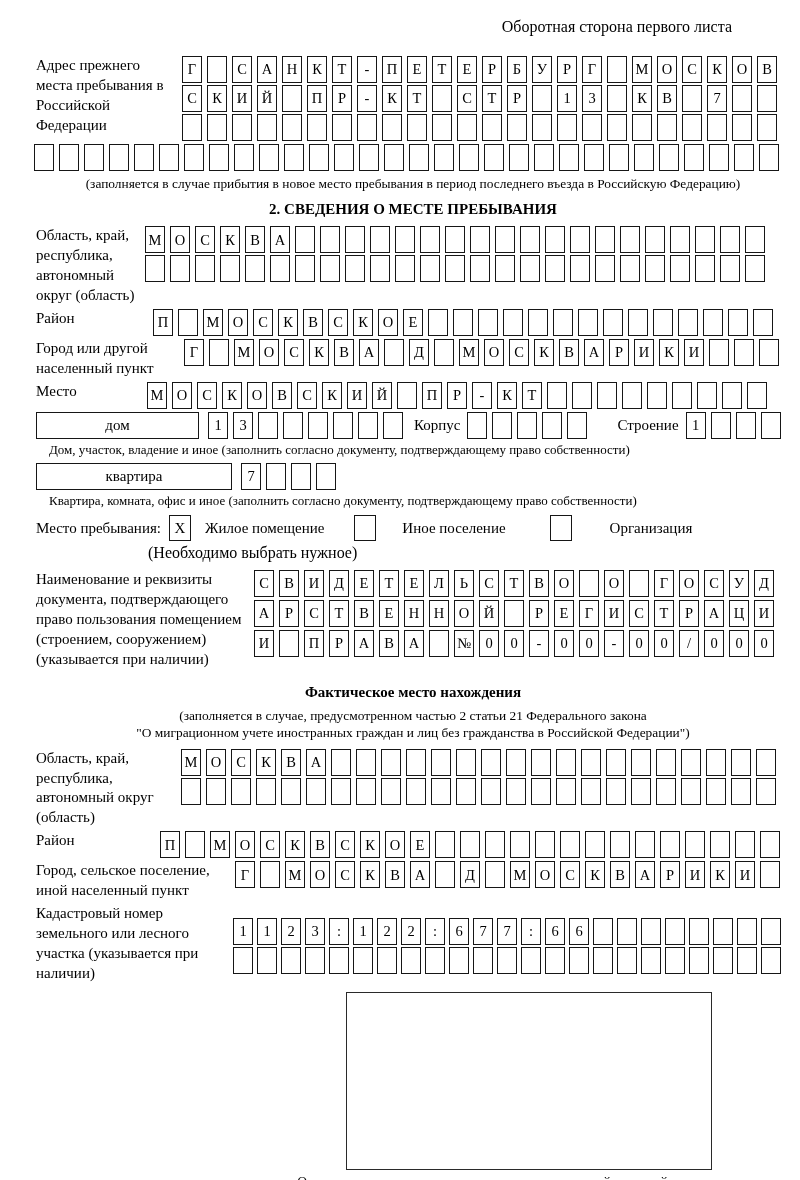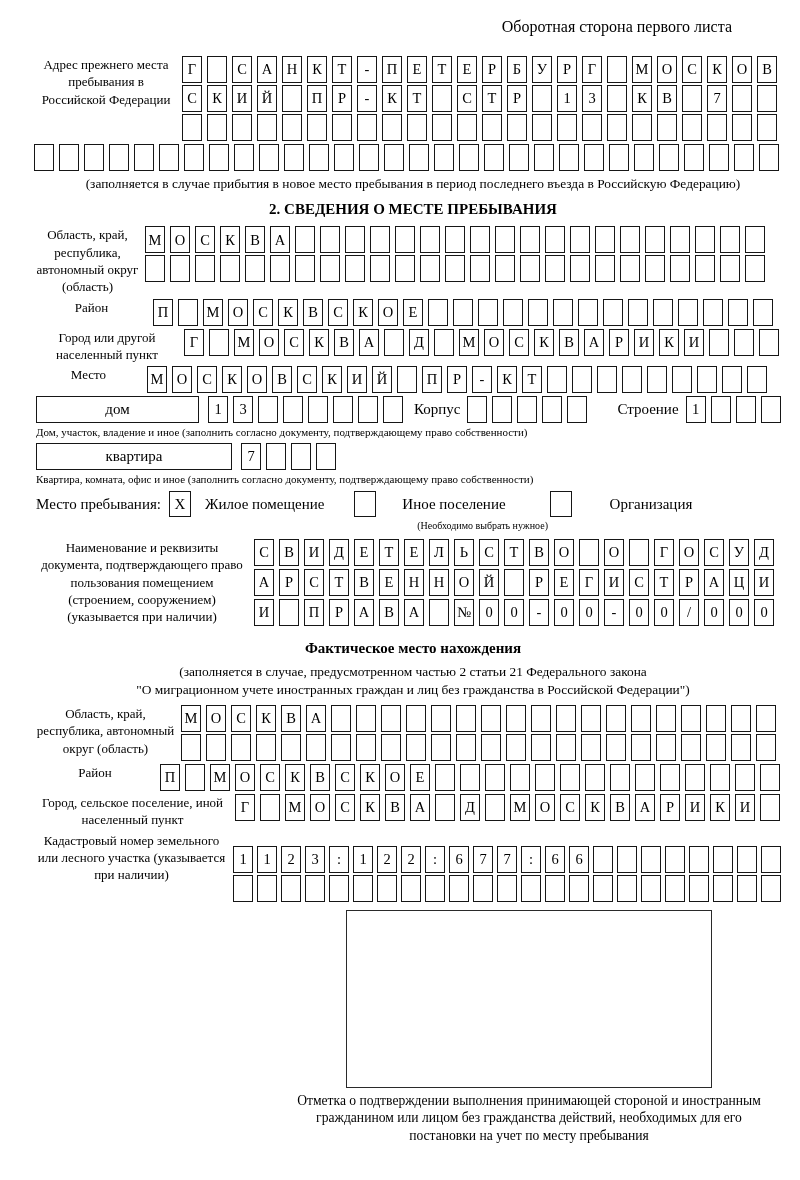--- a/index.html
+++ b/index.html
@@ -3,21 +3,21 @@
 <meta charset="utf-8">
 <style>
   html,body{margin:0;padding:0;background:#fff;}
   body{
     width:800px;height:1180px;overflow:hidden;color:#000;
     font-family:"Liberation Serif","DejaVu Serif",serif;
   }
   .page{padding:18px 10px 0 36px;position:relative;}
   .header-note{text-align:right;padding-right:58px;font-size:16px;margin-bottom:20px;}
   .frow{display:flex;align-items:flex-start;margin-bottom:3px;}
-  .label{font-size:13px;line-height:1.33;flex:0 0 auto;padding-right:6px;box-sizing:border-box;text-align:center;}
+  .label{font-size:15px;line-height:1.33;flex:0 0 auto;padding-right:6px;box-sizing:border-box;}
   .w146{flex-basis:146px;} .w109{flex-basis:109px;} .w117{flex-basis:117px;}
   .w148{flex-basis:148px;} .w111{flex-basis:111px;} .w218{flex-basis:218px;}
   .w145{flex-basis:145px;} .w124{flex-basis:124px;} .w199{flex-basis:199px;}
   .w197{flex-basis:197px;}
   .gcol{display:flex;flex-direction:column;gap:2px;}
   .grid{display:flex;gap:5px;}
   .grid.tight{gap:4px;}
   .cell{
     box-sizing:border-box;flex:0 0 20px;width:20px;height:27px;
     border:1.5px solid #161616;display:flex;align-items:center;justify-content:center;
@@ -25,27 +25,27 @@
   }
   .widebox{
     box-sizing:border-box;border:1.5px solid #161616;height:27px;
     display:flex;align-items:center;justify-content:center;font-size:15px;background:#fff;
   }
   .note{font-size:13.4px;line-height:1.3;}
   .center{text-align:center;}
   .sec-title{font-weight:bold;text-align:center;font-size:15px;margin:9px 0 8px 0;}
   .subtitle{font-weight:bold;text-align:center;font-size:15px;margin:14px 0 6px 0;}
   .fullgrid{margin-left:-2px;margin-top:2px;}
-  .fieldnote{font-size:11px;margin:2px 0 5px 0;}
+  .fieldnote{font-size:13px;margin:2px 0 5px 13px;}
   .stayrow{display:flex;align-items:center;font-size:15px;margin:6px 0 2px 0;}
   .cbox{
     box-sizing:border-box;width:22px;height:26px;border:1.5px solid #161616;
     display:inline-flex;align-items:center;justify-content:center;font-size:15px;flex:0 0 auto;
   }
-  .choose-note{margin:3px 0 8px 112px;width:400px;text-align:right;font-size:10px;}
+  .choose-note{margin:3px 0 8px 112px;width:400px;text-align:left;font-size:16px;}
   .gap-cells{margin-left:9px;}
   .inline-lbl{font-size:15px;white-space:nowrap;}
   .stamp-wrap{width:470px;margin-left:auto;margin-right:26px;margin-top:8px;
     display:flex;flex-direction:column;align-items:center;}
   .stamp-box{box-sizing:border-box;width:366px;height:178px;border:1.6px solid #2a2a2a;background:#fff;}
   .stamp-note{margin-top:4px;font-size:13.6px;line-height:1.32;text-align:center;width:470px;}
   .mt14{margin-top:14px;}
 </style>
 </head>
 <body>

